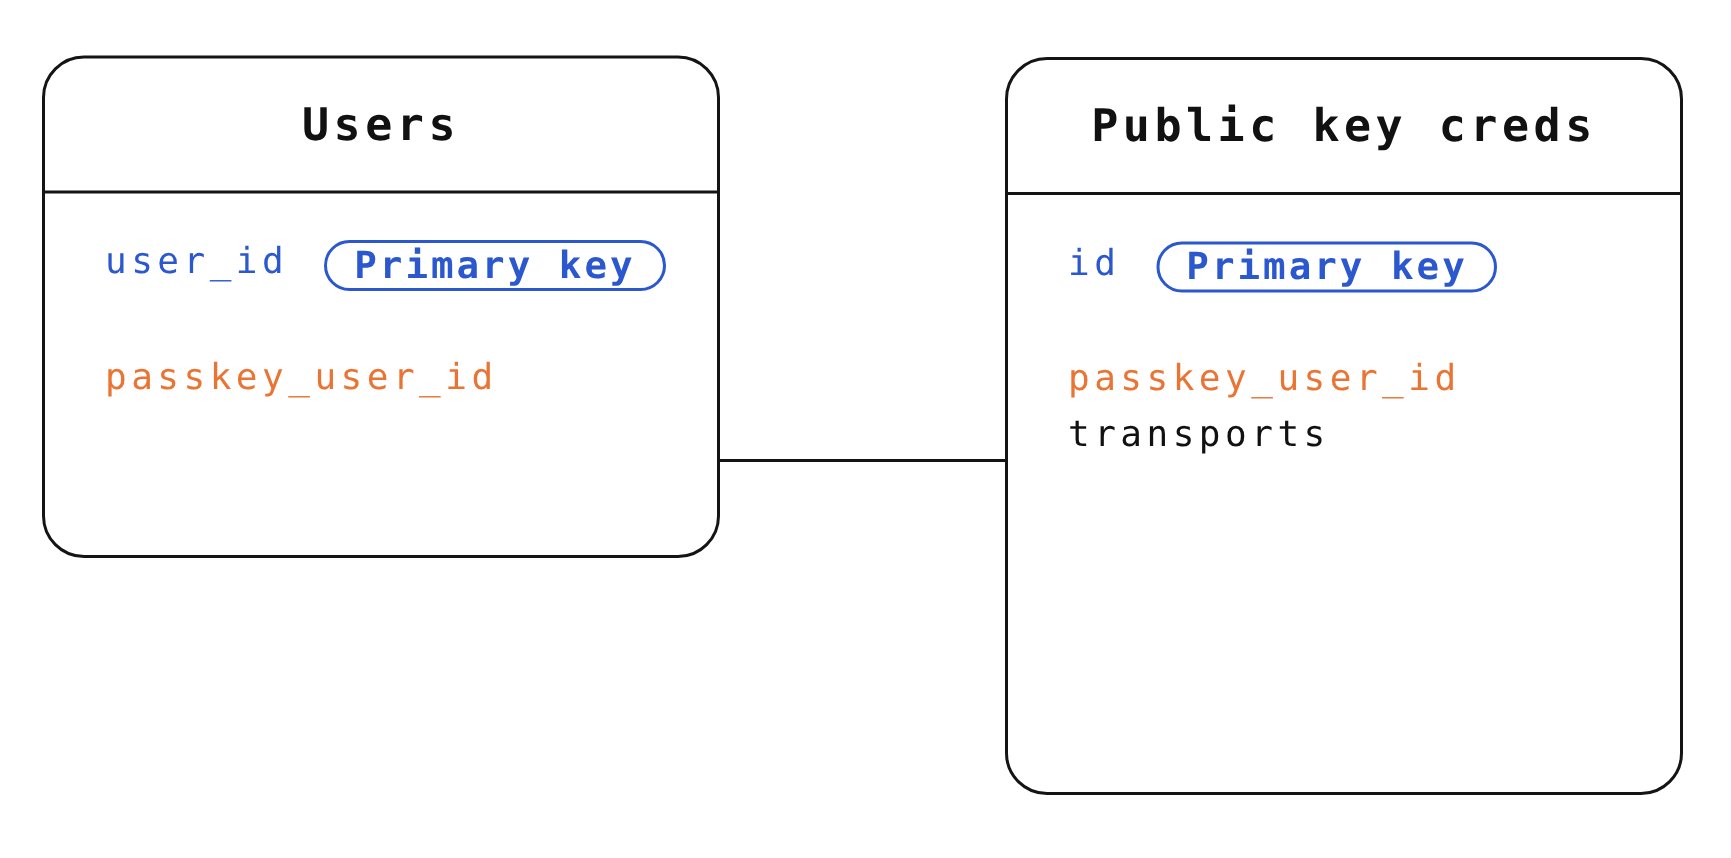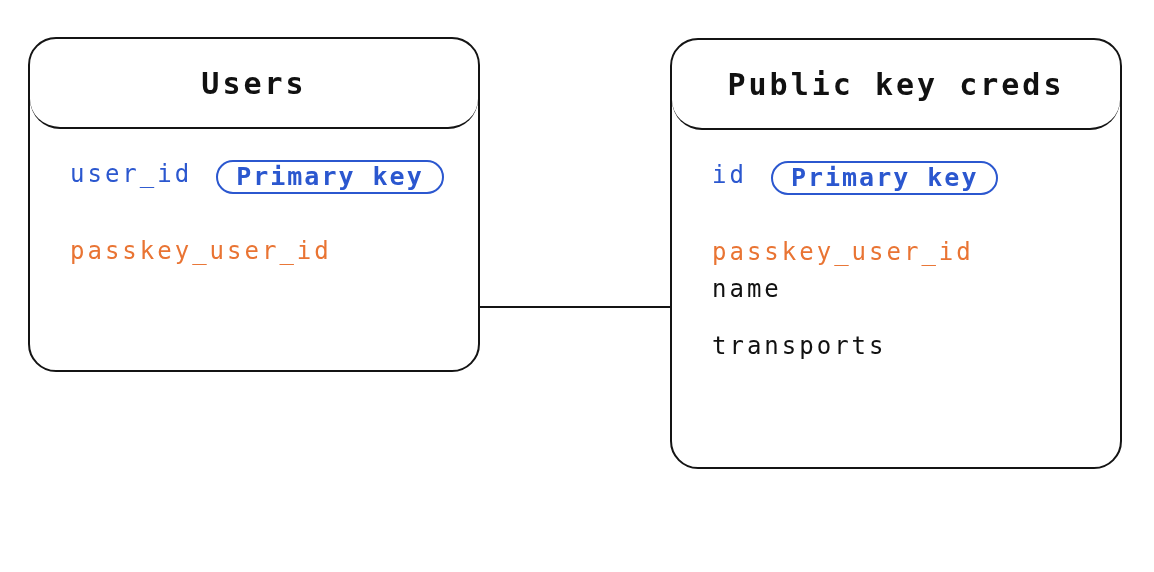--- a/index.html
+++ b/index.html
@@ -24,29 +24,28 @@
     background: var(--bg);
     border: 2px solid var(--line);
     border-radius: 28px;
   }
   .entity-users {
     left: 28px; top: 37px;
     width: 452px; height: 335px;
   }
   .entity-pubkey {
     left: 670px; top: 38px;
-    width: 452px; height: 431px;
+    width: 452px; height: 492px;
   }
   .entity-header {
     height: 90px;
     border-bottom: 2px solid var(--line);
     display: flex;
     align-items: center;
     justify-content: center;
-    border-radius: 30px;
   }
   .entity-title {
     font-size: 30px;
     font-weight: bold;
     letter-spacing: 3px;
     color: var(--text);
     white-space: nowrap;
   }
   .entity-body {
     padding: 31px 20px 0 40px;
@@ -114,21 +113,18 @@
     </div>
     <div class="entity-body">
       <div class="field-row">
         <span class="field-name fc-blue">id</span>
         <span class="pk-badge">Primary key</span>
       </div>
       <div class="field-row">
         <span class="field-name fc-orange">passkey_user_id</span>
       </div>
       <div class="field-row">
-        <span class="field-name fc-black">name</span>
-      </div>
-      <div class="field-row">
         <span class="field-name fc-black">transports</span>
       </div>
     </div>
   </div>
 
 </div>
 
 </body></html>

